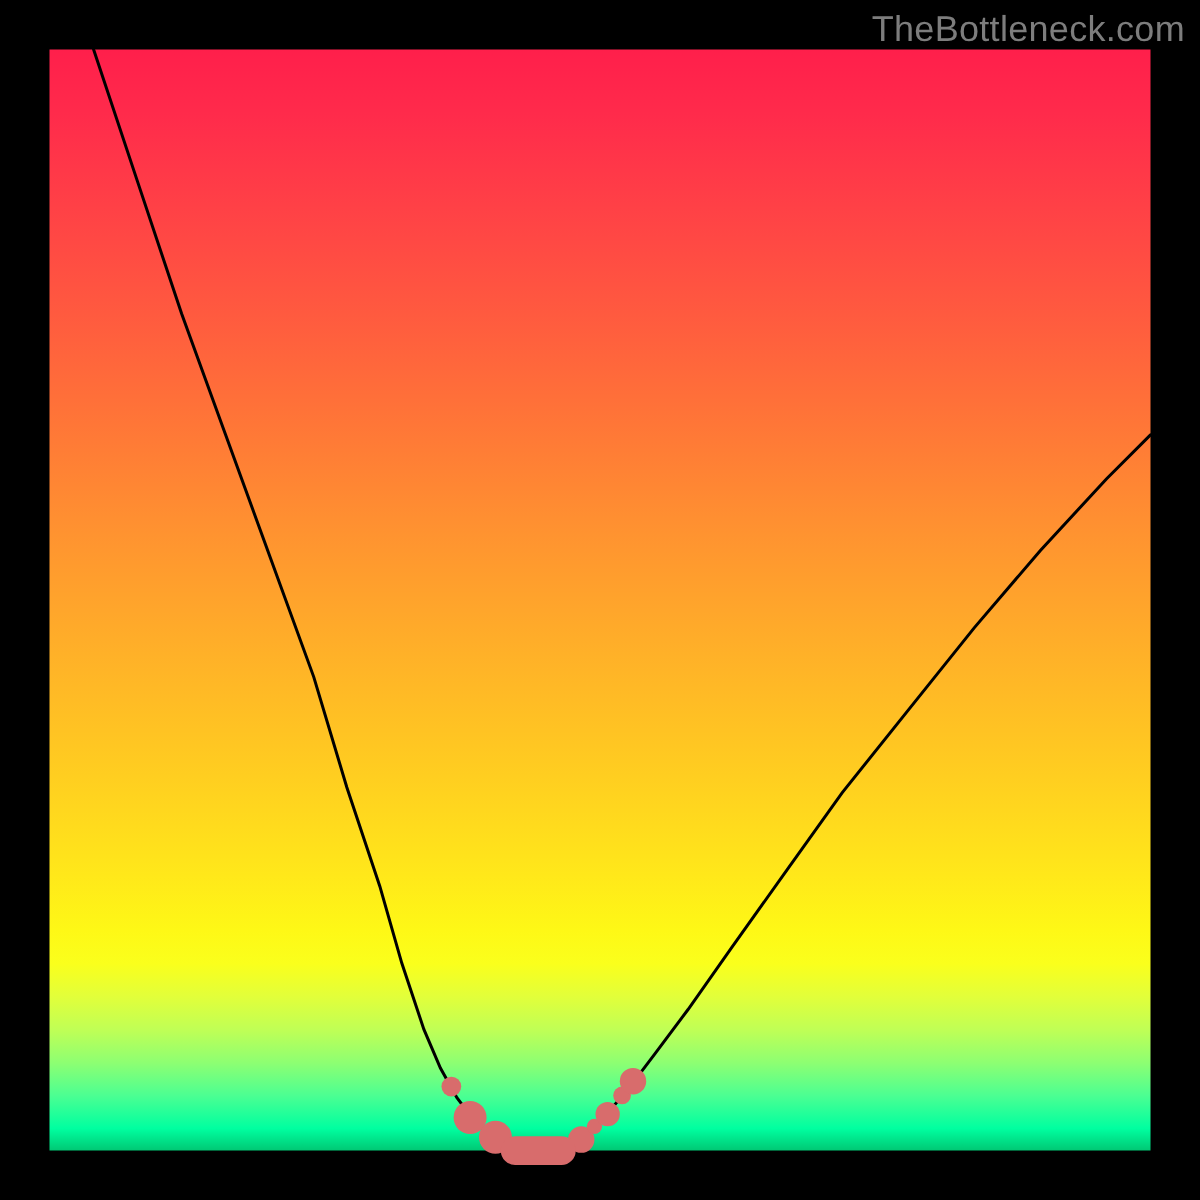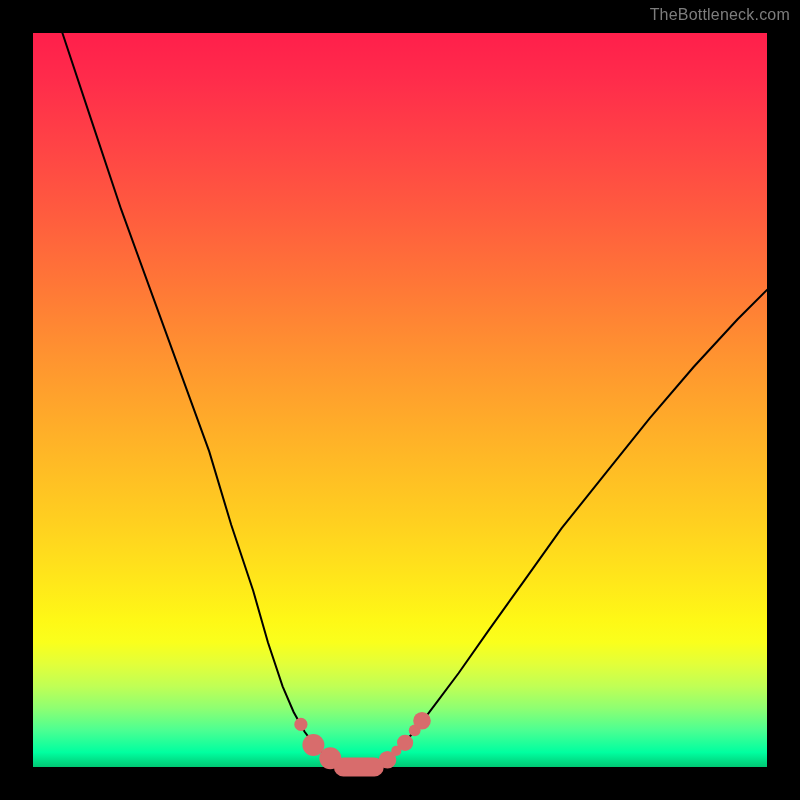--- a/index.html
+++ b/index.html
@@ -44,21 +44,21 @@
       #4cff92 95%,
       #00ffa0 98%,
       #00c874 100%
     );
   }
   .watermark {
     position: absolute;
     top: 6px;
     right: 10px;
     color: #7d7d7d;
-    font-size: 16px;
+    font-size: 24px;
     font-weight: 500;
     letter-spacing: 0.2px;
     user-select: none;
   }
   svg.curve {
     position: absolute;
     left: 0;
     top: 0;
     width: 734px;
     height: 734px;

